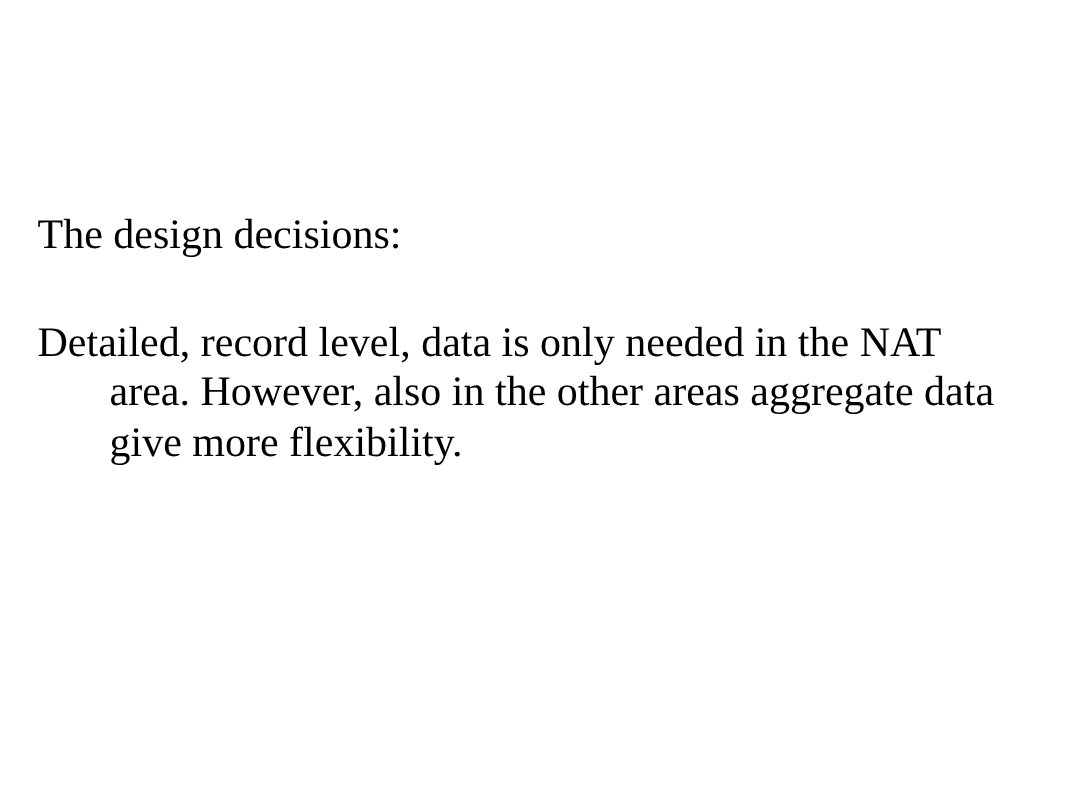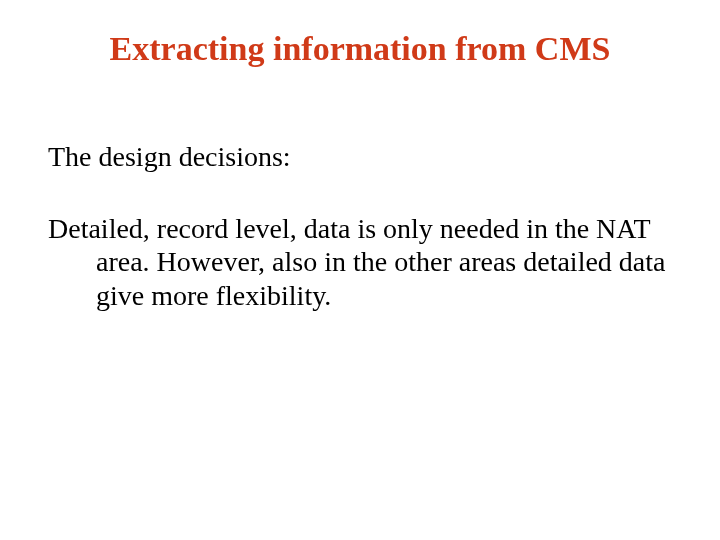--- a/index.html
+++ b/index.html
@@ -23,21 +23,21 @@
     left: 0;
     width: 720px;
     text-align: center;
     font-size: 34px;
     font-weight: bold;
     color: #d03a18;
   }
   .body {
     position: absolute;
     top: 140px;
-    left: 48px;
+    left: 25px;
     width: 640px;
     font-size: 28px;
     line-height: 1.2;
     color: #000000;
   }
   .intro {
     margin: 0 0 4px 0;
   }
   .numbered {
     margin: 0 0 0 0;
@@ -53,24 +53,23 @@
     margin-top: 38px;
     padding-left: 48px;
     text-indent: -48px;
   }
 </style>
 </head>
 <body>
 
 <div class="slide">
 
-  <div class="title">Extracting information from CMS</div>
 
   <div class="body">
 
     <p class="intro">The design decisions:</p>
 
 
-    <p class="para2">Detailed, record level, data is only needed in the NAT area. However, also in the other areas detailed data give more flexibility.</p>
+    <p class="para2">Detailed, record level, data is only needed in the NAT area. However, also in the other areas aggregate data give more flexibility.</p>
 
   </div>
 
 </div>
 
 </body></html>

